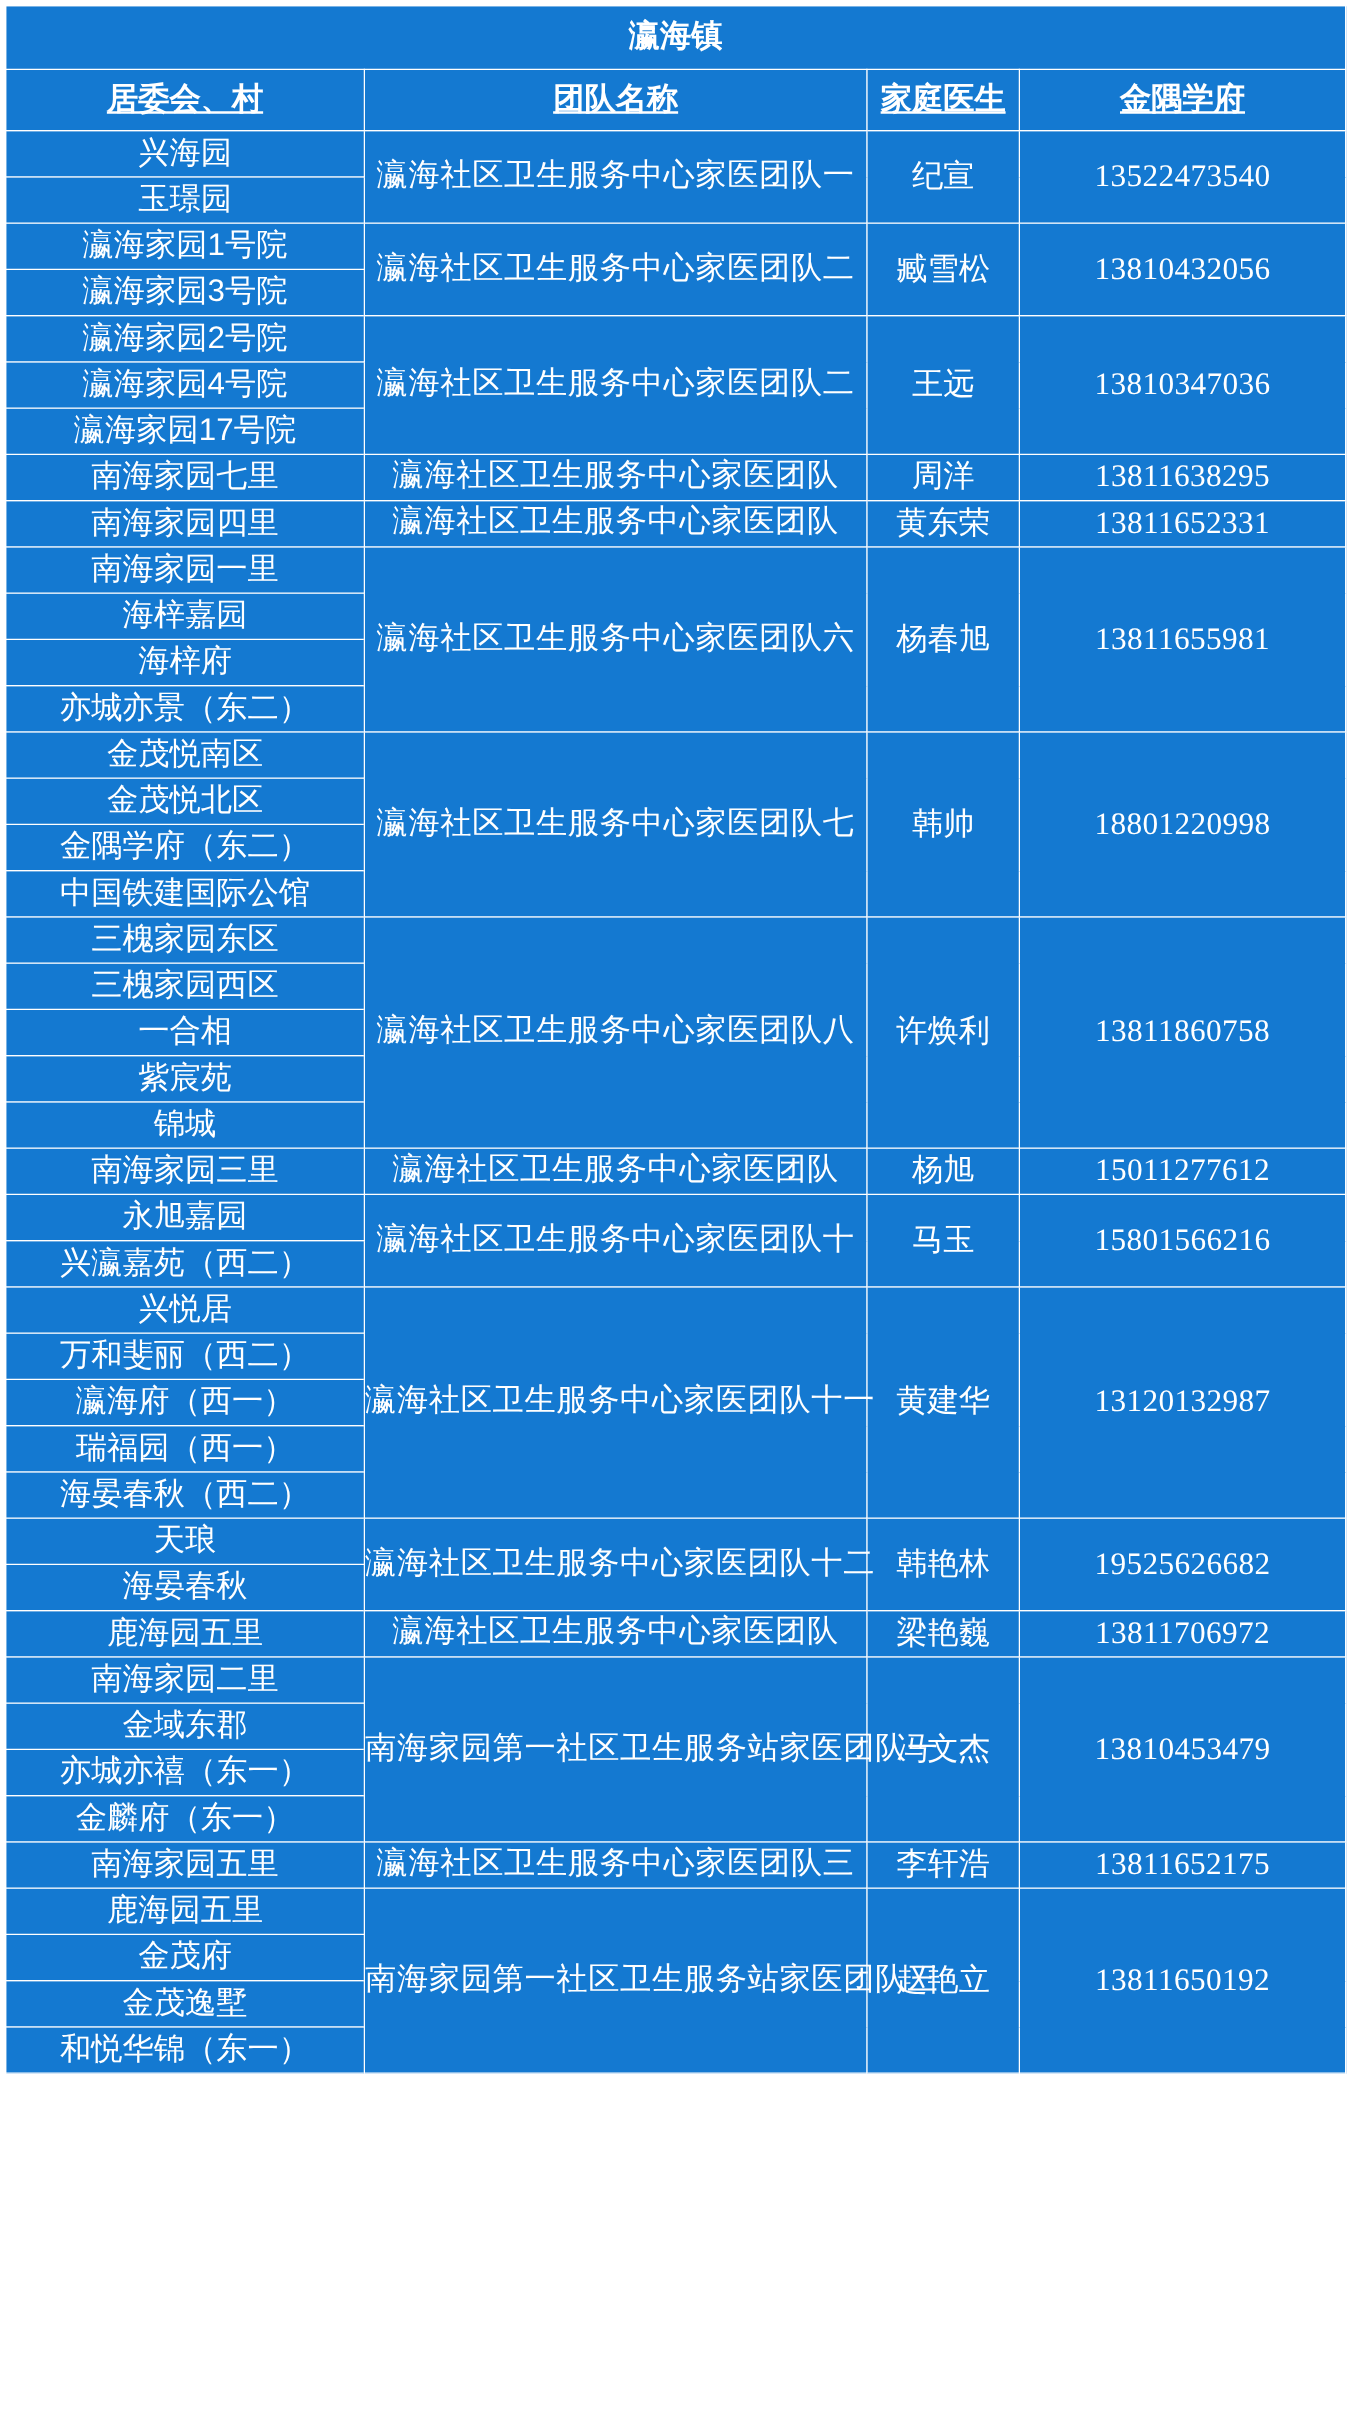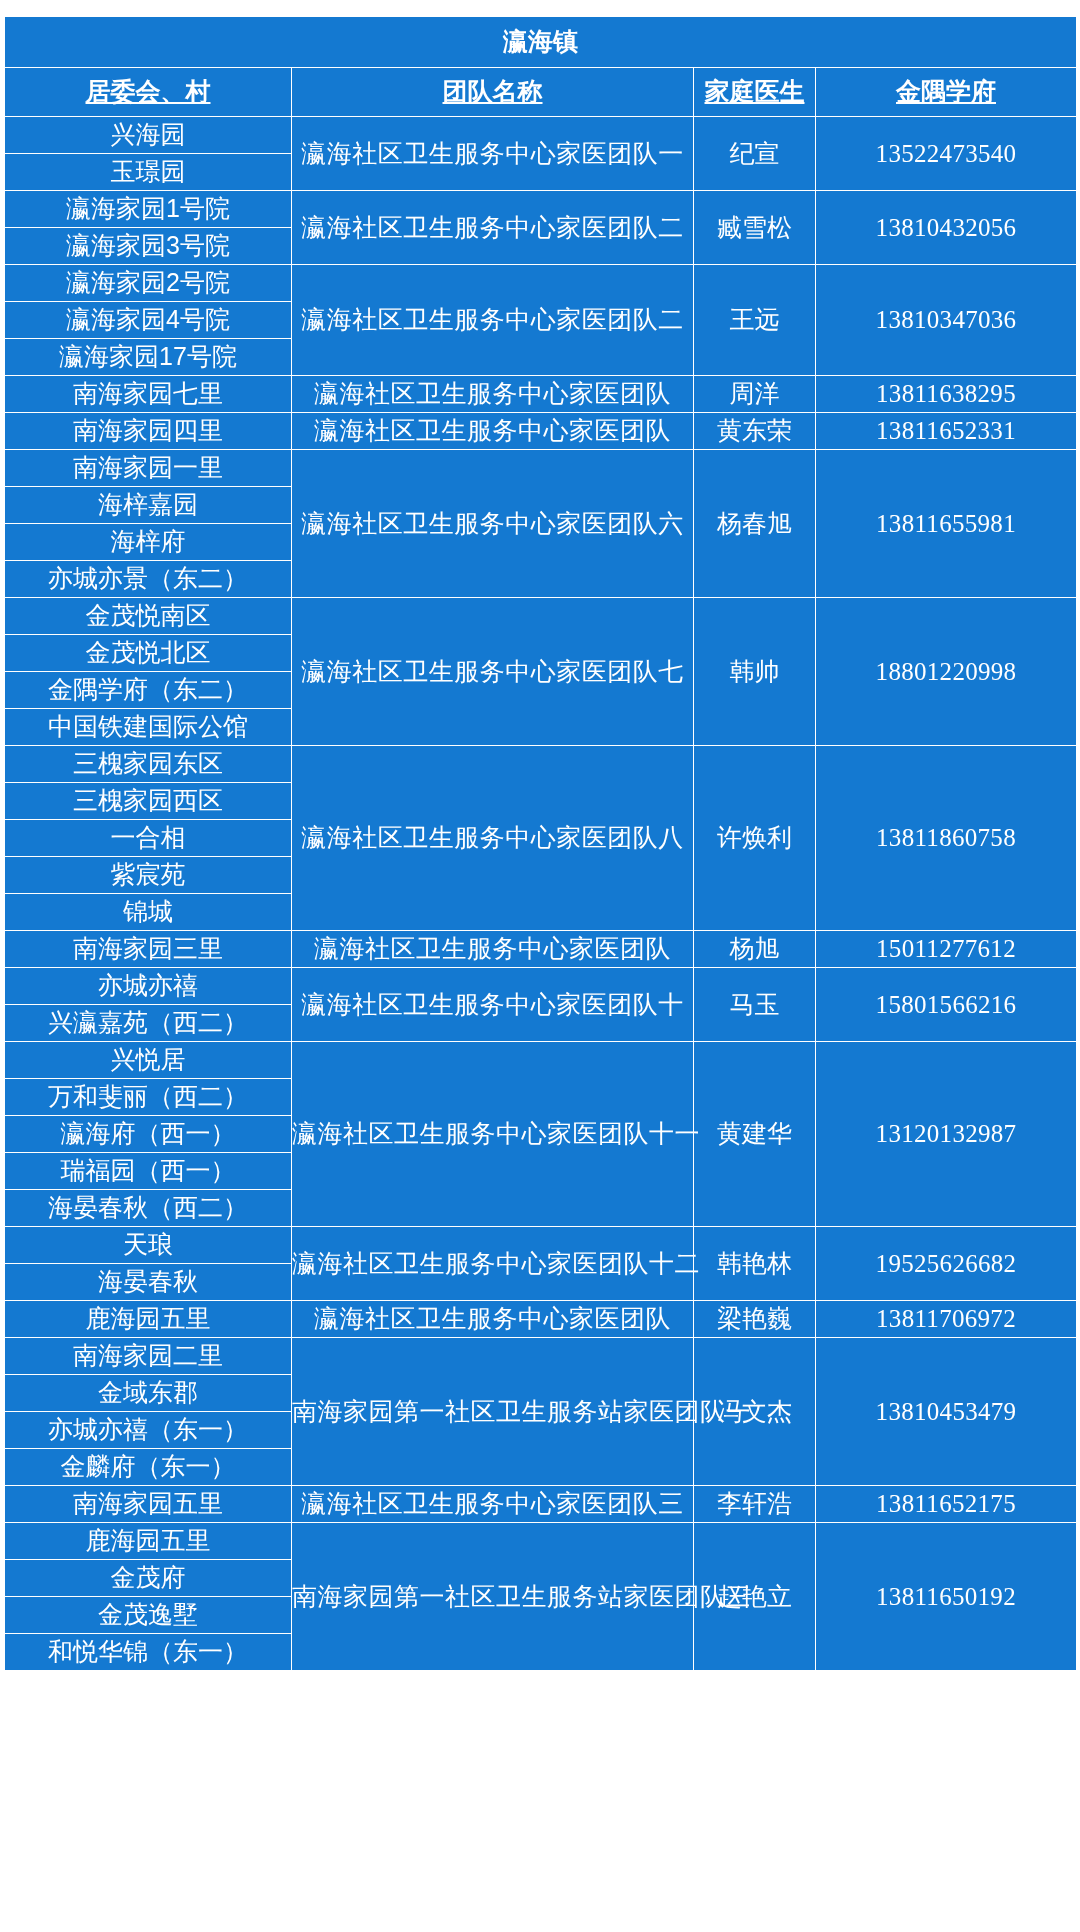--- a/index.html
+++ b/index.html
@@ -7,21 +7,21 @@
     padding: 0;
     background: #ffffff;
   }
   body {
     width: 1080px;
     font-family: "Liberation Sans", "DejaVu Sans", sans-serif;
   }
   #sheet {
     width: 1080px;
     box-sizing: border-box;
-    padding: 16px 4px 4px 4px;
+    padding: 4px 4px 4px 4px;
   }
   table.grid {
     border-collapse: collapse;
     table-layout: fixed;
     width: 1072px;
     margin: 0;
   }
   table.grid td {
     border: 1px solid #ffffff;
     padding: 0;
@@ -70,20 +70,21 @@
     background: #e9e9e9;
     color: #111111;
     border: 1px solid #1479d1;
     font-size: 25px;
     padding: 4px 6px;
     white-space: normal;
   }
   td.team {
     text-align: center;
     letter-spacing: 0.5px;
+    font-family: Liberation Mono, monospace;
   }
   td.doc {
     text-align: center;
   }
   td.phone {
     text-align: center;
     font-family: Liberation Serif, serif;
     letter-spacing: 0.3px;
   }
   
@@ -203,21 +204,21 @@
         <tr>
           <td class="comm">锦城</td>
         </tr>
         <tr>
           <td class="comm">南海家园三里</td>
           <td class="white team" rowspan="1">瀛海社区卫生服务中心家医团队</td>
           <td class="white doc" rowspan="1">杨旭</td>
           <td class="white phone" rowspan="1">15011277612</td>
         </tr>
         <tr>
-          <td class="comm">亦城亦禧</td>
+          <td class="comm">永旭嘉园</td>
           <td class="white team" rowspan="2">瀛海社区卫生服务中心家医团队十</td>
           <td class="white doc" rowspan="2">马玉</td>
           <td class="white phone" rowspan="2">15801566216</td>
         </tr>
         <tr>
           <td class="comm">兴瀛嘉苑（西二）</td>
         </tr>
         <tr>
           <td class="comm">兴悦居</td>
           <td class="white team" rowspan="5">瀛海社区卫生服务中心家医团队十一</td>

